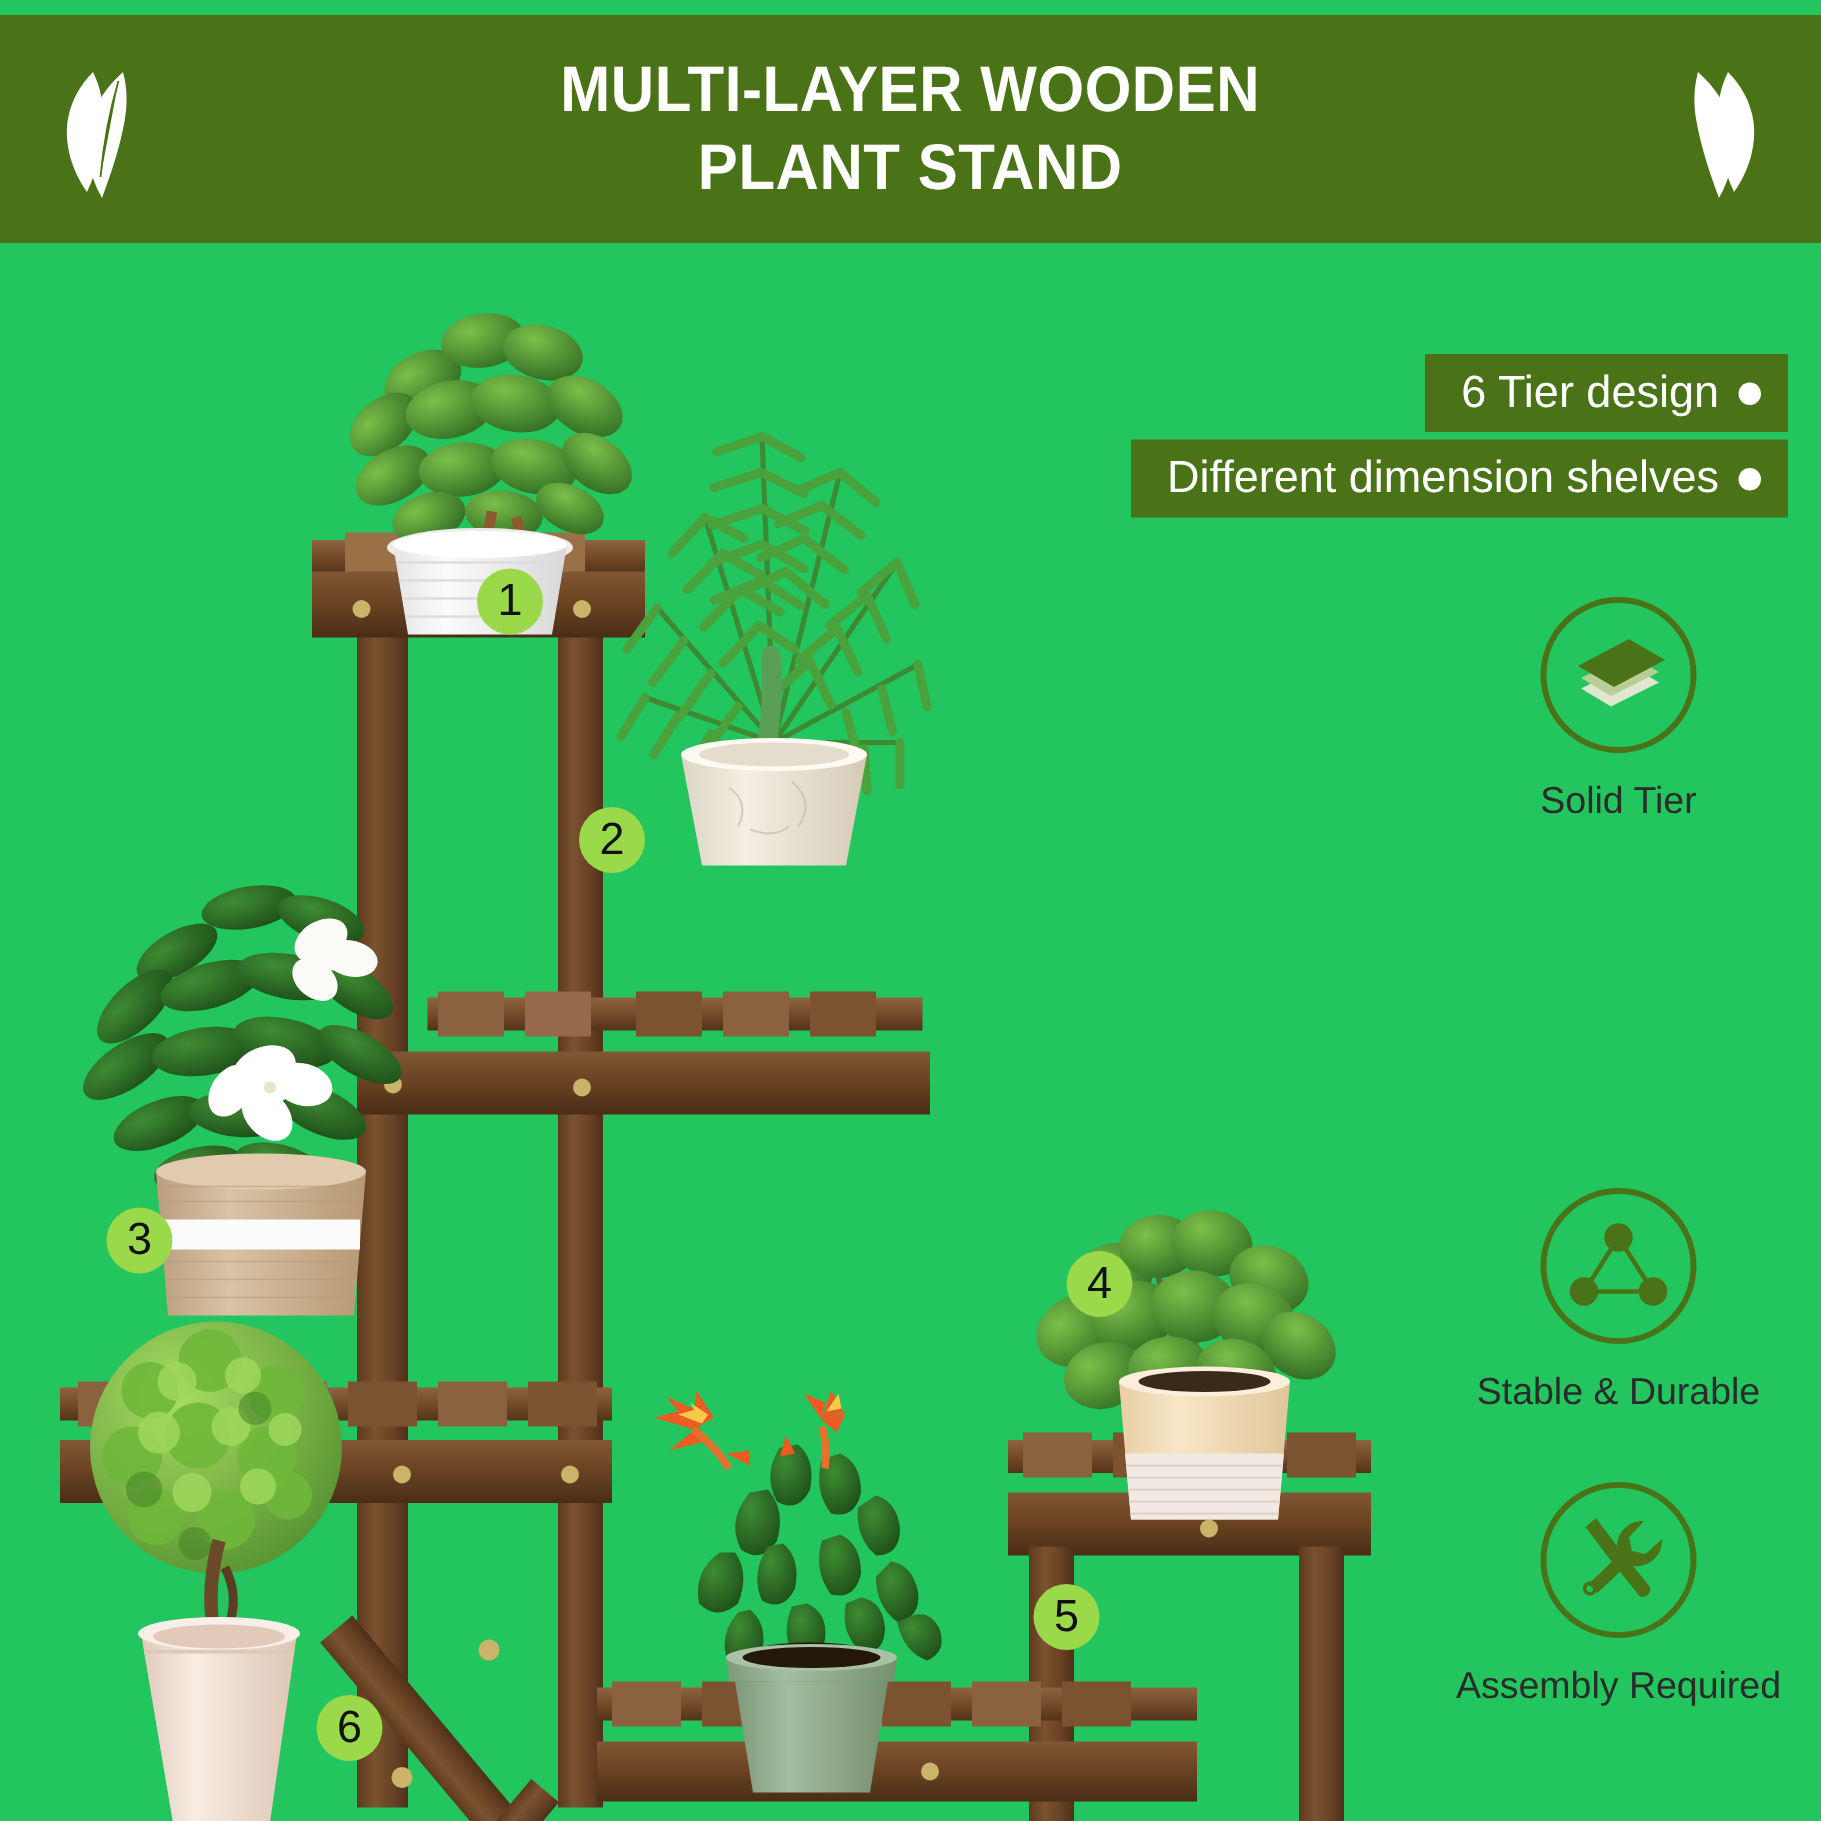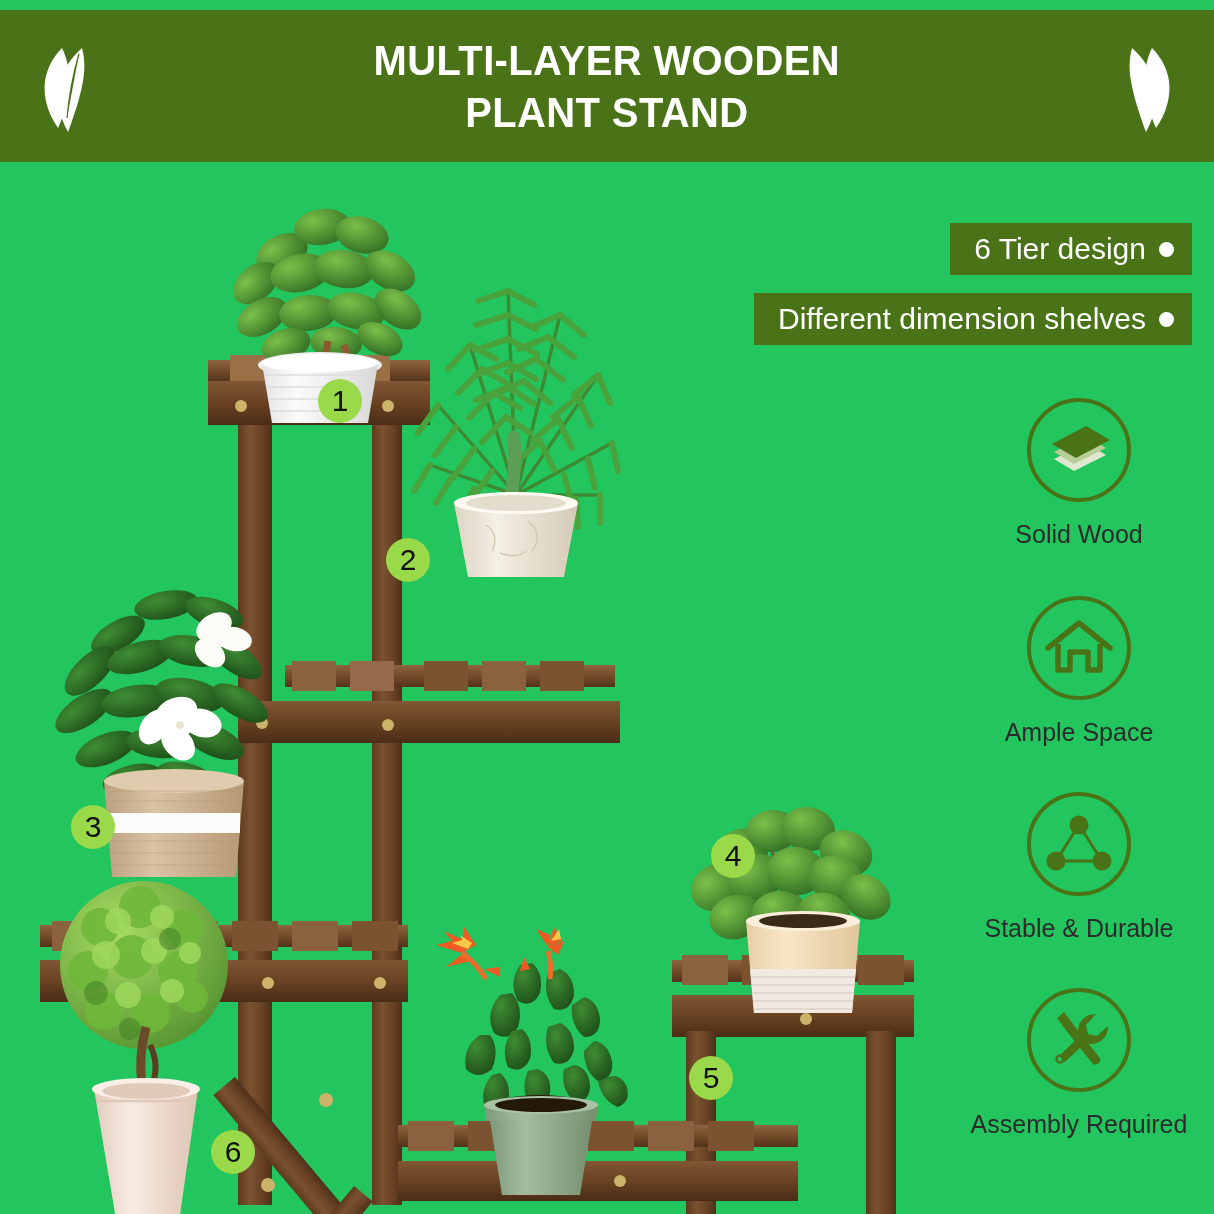--- a/index.html
+++ b/index.html
@@ -42,21 +42,21 @@
     gap: 13px;
     padding: 0 18px 0 24px;
     font-size: 30px;
     height: 52px;
     white-space: nowrap;
   }
   .tag .dot {
     width: 15px; height: 15px; border-radius: 50%;
     background: #ffffff; flex: none;
   }
-  #tag-0 { right: 22px; top: 223px; text-align: right; }
+  #tag-0 { right: 22px; top: 236px; text-align: right; }
   #tag-1 { right: 22px; top: 293px; margin-left: 24px; }
 
   
   .feature {
     position: absolute; right: 0; width: 270px;
     display: flex; flex-direction: column; align-items: center;
   }
   .feature .ring {
     width: 104px; height: 104px; border-radius: 50%;
     border: 4px solid #4a7318;
@@ -124,32 +124,23 @@
   </div>
 
   <div class="feature" id="feature-0">
     <div class="ring">
       <svg width="78" height="66" viewBox="0 0 78 66">
         <polygon points="14,42 34,54 66,38 46,26" fill="#dfe8cf"></polygon>
         <polygon points="14,35 34,47 66,31 46,19" fill="#b9cd96"></polygon>
         <polygon points="12,27 36,41 70,23 46,9" fill="#4a7318"></polygon>
       </svg>
     </div>
-    <div class="caption">Solid Wood</div>
-  </div>
-
-  <div class="feature" id="feature-1">
-    <div class="ring">
-      <svg width="70" height="60" viewBox="0 0 70 60">
-        <path d="M4 30 L35 5 L66 30" fill="none" stroke="#4a7318" stroke-width="5.5" stroke-linecap="round" stroke-linejoin="round"></path>
-        <path d="M14 26 L14 52 L26 52 L26 34 L44 34 L44 52 L56 52 L56 26" fill="none" stroke="#4a7318" stroke-width="5.5" stroke-linejoin="round"></path>
-      </svg>
-    </div>
-    <div class="caption">Ample Space</div>
-  </div>
+    <div class="caption">Solid Tier</div>
+  </div>
+
 
   <div class="feature" id="feature-3">
     <div class="ring">
       <svg width="70" height="68" viewBox="0 0 70 68">
         <g fill="#4a7318">
           <path d="M13 12 L20 6 L35 26 L28 32 Z"></path>
           <path d="M28 32 L35 26 L56 52 a5 5 0 0 1-7 6 Z"></path>
           <circle cx="16" cy="53" r="3.5" fill="none" stroke="#4a7318" stroke-width="2.5"></circle>
           <path d="M52 8 a17 17 0 0 0-17 23 L15 50 l6 6 20-19 a17 17 0 0 0 23-17 l-11 10 -9-2 -2-9 Z"></path>
         </g>

